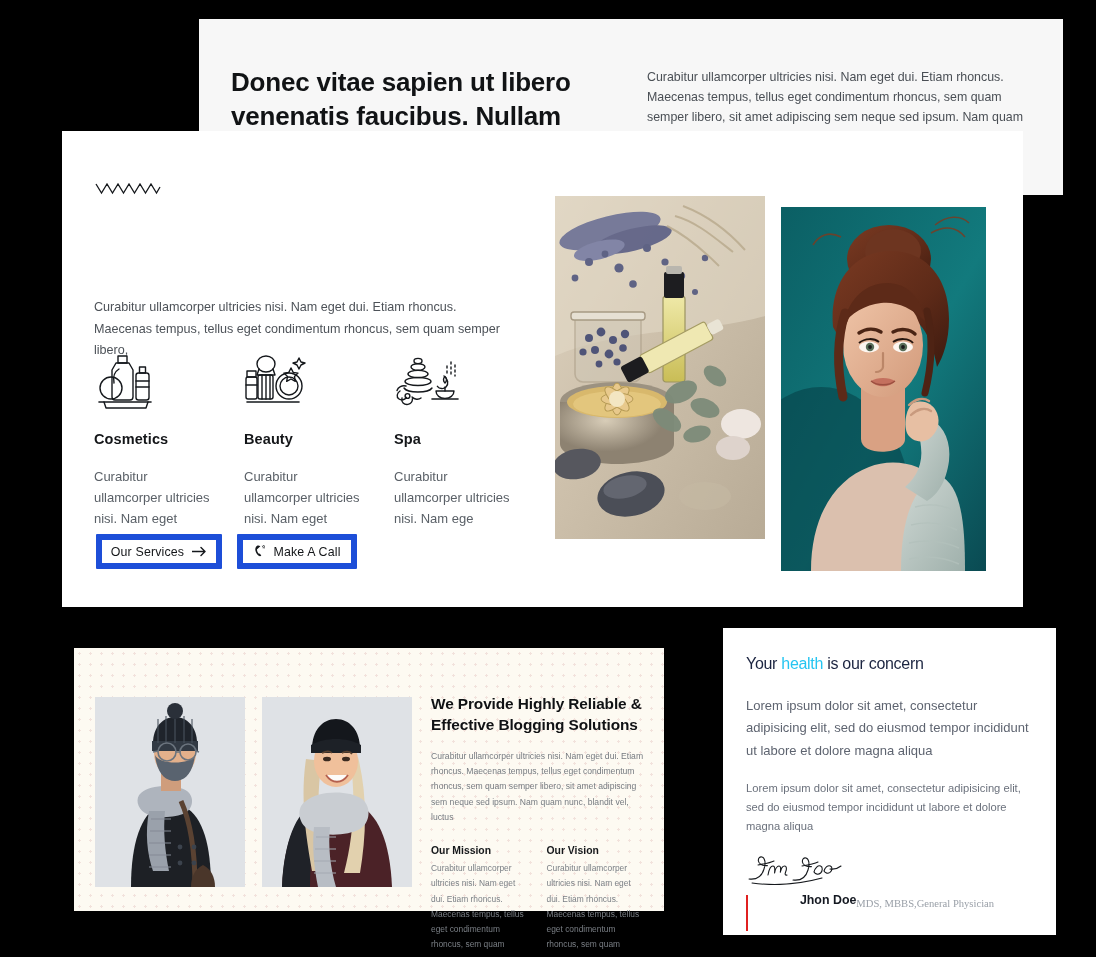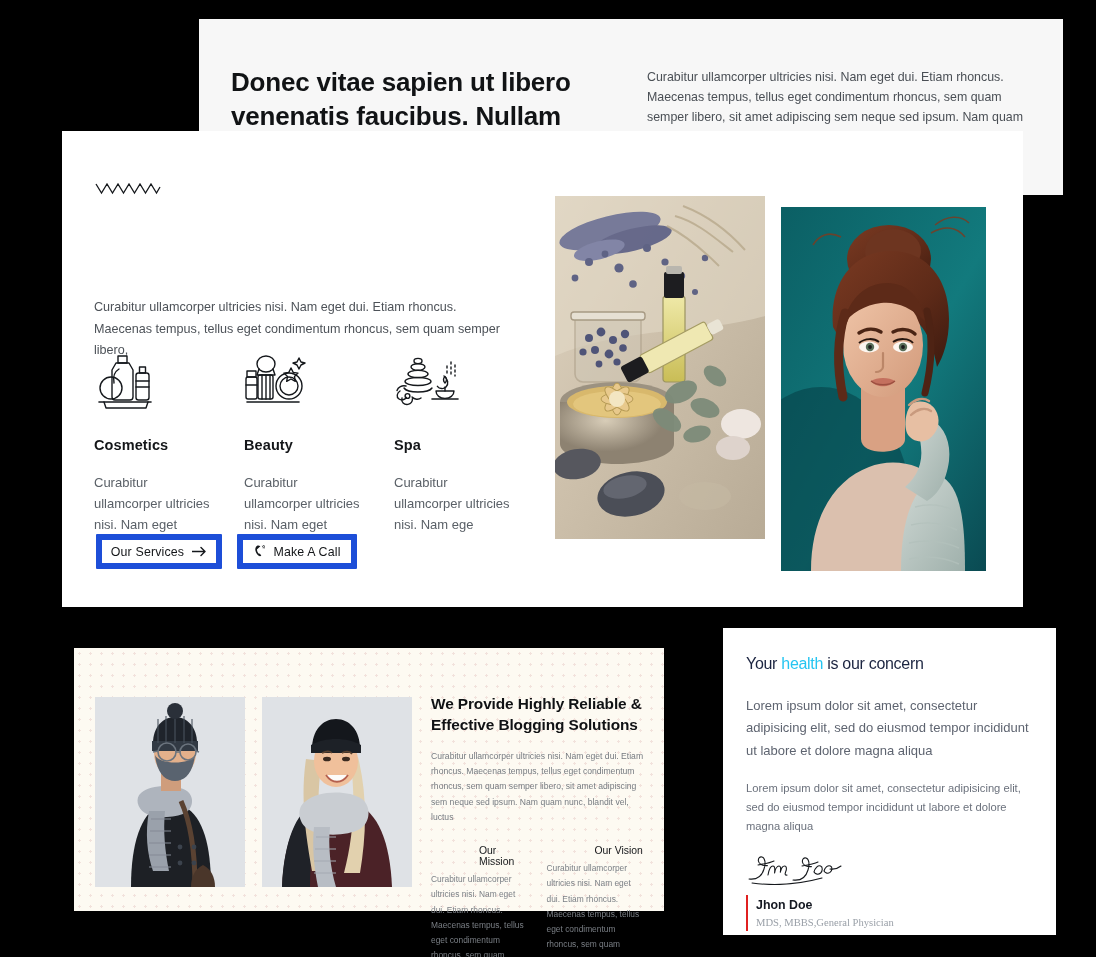--- a/index.html
+++ b/index.html
@@ -41,21 +41,21 @@
   }
   #welcome-body {
     position: absolute; left: 32px; top: 166px; width: 420px;
     font-size: 12.6px; line-height: 1.72; color: #4d5258;
   }
 
   #features { position: absolute; left: 32px; top: 222px; width: 450px; display: flex; }
   .feature { width: 153px; }
   .feature-icon { height: 62px; display: block; }
   .feature-title {
-    font-size: 14.5px; font-weight: 700; color: #141619; margin-top: 22px; letter-spacing: 0.1px;
+    font-size: 14.5px; font-weight: 700; color: #141619; margin-top: 16px; letter-spacing: 0.1px;
   }
   .feature-desc {
     font-size: 13px; line-height: 1.62; color: #5a6067; margin-top: 19px; width: 120px;
   }
 
   #cta-row { position: absolute; left: 34px; top: 403px; display: flex; gap: 15px; }
   .cta-btn {
     border: 6px solid #1d4ed8; background: #fff; color: #141619;
     font-size: 12.4px; font-family: "Liberation Sans", sans-serif;
     height: 35px; display: inline-flex; align-items: center; justify-content: center;
@@ -86,41 +86,41 @@
   .blog-photo { width: 150px; height: 190px; background: #dfe1e5; overflow: hidden; }
   #blog-text { position: absolute; left: 357px; top: 46px; width: 213px; }
   #blog-heading {
     font-size: 15.4px; font-weight: 700; line-height: 1.36; color: #101214; letter-spacing: -0.1px;
   }
   #blog-body {
     font-size: 8.6px; line-height: 1.78; color: #757a80; margin-top: 13px;
   }
   #mv-row { display: flex; gap: 18px; margin-top: 20px; }
   .mv-col { width: 98px; }
-  .mv-title { font-size: 10.4px; font-weight: 400; color: #15181b; margin-left: 48px; }
+  .mv-title { font-size: 10.4px; font-weight: 700; color: #15181b; }
   .mv-body { font-size: 8.4px; line-height: 1.8; color: #7a7f85; margin-top: 5px; }
 
   
   #health-card {
     position: absolute; left: 723px; top: 628px; width: 333px; height: 307px;
     background: #ffffff; padding: 26px 26px 0 23px;
   }
   #health-heading {
     font-size: 16px; line-height: 1.3; font-weight: 400; color: #1b2440; letter-spacing: -0.3px;
   }
   #health-heading .hl { color: #25c5f1; }
   #health-lead { font-size: 13px; line-height: 1.72; color: #5e6470; margin-top: 20px; }
   #health-body { font-size: 11.2px; line-height: 1.72; color: #6b717c; margin-top: 17px; }
   #signature {
     margin-top: 18px; height: 30px; width: 100px;
     font-family: "Liberation Serif", serif; font-style: italic;
   }
   #author-block {
-    display: flex; margin-top: 4px; padding-left: 10px; position: relative;
-    flex-direction: column; justify-content: center; min-height: 40px;
+    display: flex; margin-top: 4px; padding-left: 18px; position: relative;
+    justify-content: center; min-height: 40px;
   }
   #author-bar {
     position: absolute; left: 0; top: 2px; bottom: 2px; width: 2px; background: #e02020;
   }
   #author-name { font-size: 12.4px; font-weight: 700; color: #141821; }
   #author-role { font-size: 10.6px; color: #9aa0a8; margin-top: 5px; font-family: Liberation Serif, serif; }
 </style>
 </head>
 <body>
 

